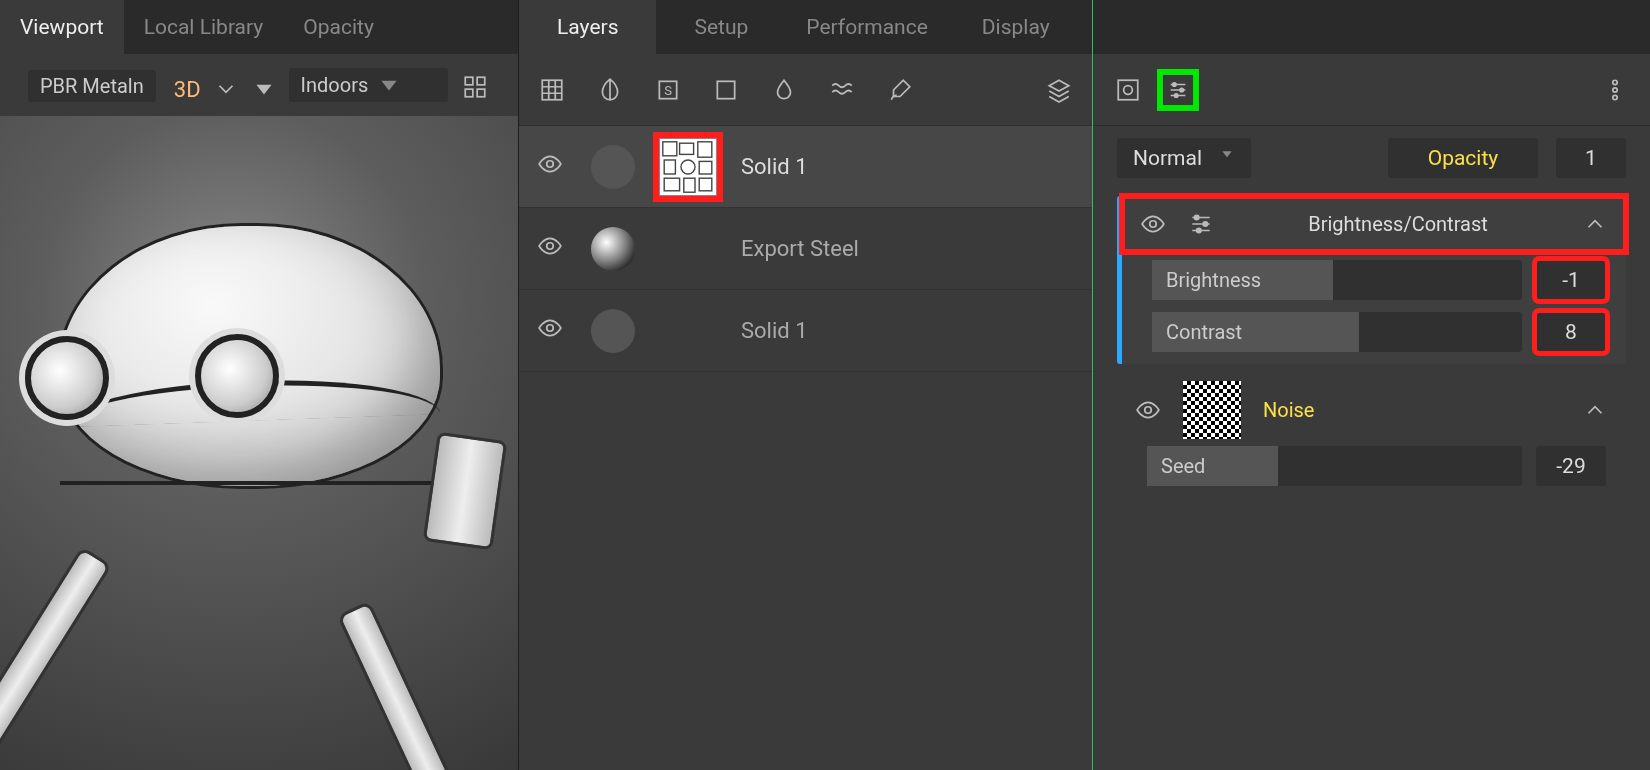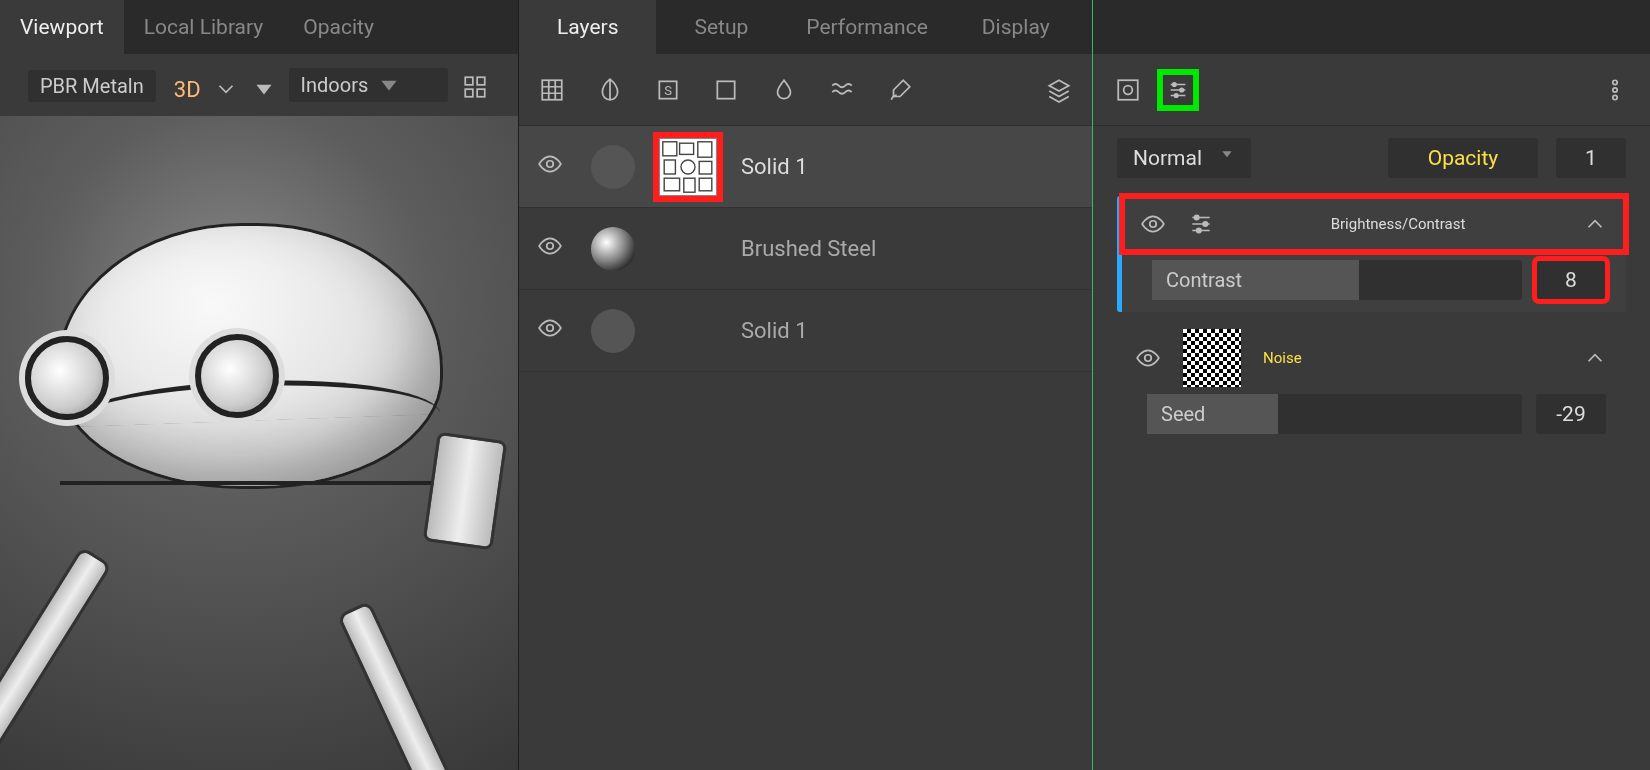--- a/index.html
+++ b/index.html
@@ -62,21 +62,21 @@
   .col-props { display:flex; flex-direction:column; background:#3a3a3a; }
   .props-toolbar { height:72px; display:flex; align-items:center; padding:0 20px; gap:20px; border-bottom:1px solid #2d2d2d; }
   .props-toolbar .spacer { flex:1; }
   .props-body { flex:1; padding: 12px 24px 0 24px; display:flex; flex-direction:column; gap:18px; overflow:hidden; }
   .prop-row { display:flex; align-items:center; gap:18px; }
   .select { flex:1; display:flex; align-items:flex-start; justify-content:space-between; background:#303030; padding:8px 16px; border-radius:3px; font-size:21px; color:#ddd; cursor:pointer; }
   .value-box { width:70px; background:#303030; padding:8px 0; text-align:center; border-radius:3px; font-size:21px; color:#ddd; }
 
   .section { background:#3f3f3f; border-radius:3px; padding: 0 0 8px 0; }
   .section.active { border-left: 5px solid #2aa9ff; }
-  .sec-head { display:flex; align-items:center; height:56px; padding:0 18px; gap:22px; font-size:15px; color:#ddd; cursor:pointer; }
+  .sec-head { display:flex; align-items:center; height:56px; padding:0 18px; gap:22px; font-size:20px; color:#ddd; cursor:pointer; }
   .sec-head .title { flex:1; text-align:center; }
   .sec-head .chev-up { color:#aaa; }
   .sec-body { padding: 8px 0 4px 0; display:flex; flex-direction:column; gap:12px; }
   .slider-row { display:flex; align-items:center; gap:14px; padding: 0 20px 0 30px; }
   .slider-track { flex:1; height:40px; background:#303030; border-radius:3px; position:relative; display:flex; align-items:center; padding:0 14px; font-size:20px; color:#ccc; }
   .slider-track .fill { position:absolute; left:0; top:0; bottom:0; background:#555; }
   .slider-track span { position:relative; z-index:1; }
   .slider-val { width:70px; text-align:center; font-size:21px; color:#ddd; background:#303030; height:40px; display:flex; align-items:center; justify-content:center; border-radius:3px; }
 
   .noise-thumb { width:58px; height:58px; background: repeating-conic-gradient(#000 0% 25%, #fff 0% 50%) 0 0/8px 8px; filter: blur(.3px) contrast(1.1); }
@@ -215,21 +215,21 @@
         </div>
         <span>Solid 1</span>
       </div>
       <div class="layer-row">
         <div class="eye"><svg class="ic" viewBox="0 0 24 24">
               <path d="M2 12s4-7 10-7 10 7 10 7-4 7-10 7S2 12 2 12z"></path>
               <circle cx="12" cy="12" r="3"></circle>
             </svg></div>
         <div class="swatch steel"></div>
         <div style="width:58px"></div>
-        <span>Brushed Steel</span>
+        <span>Export Steel</span>
       </div>
       <div class="layer-row">
         <div class="eye"><svg class="ic" viewBox="0 0 24 24">
               <path d="M2 12s4-7 10-7 10 7 10 7-4 7-10 7S2 12 2 12z"></path>
               <circle cx="12" cy="12" r="3"></circle>
             </svg></div>
         <div class="swatch solid"></div>
         <div style="width:58px"></div>
         <span>Solid 1</span>
       </div>
@@ -291,20 +291,27 @@
               <circle cx="8" cy="6" r="2" fill="#bbb"></circle>
               <circle cx="16" cy="12" r="2" fill="#bbb"></circle>
               <circle cx="10" cy="18" r="2" fill="#bbb"></circle>
             </svg>
           <span class="title">Brightness/Contrast</span>
           <svg class="ic chev-up" viewBox="0 0 24 24">
               <path d="M6 15l6-6 6 6"></path>
             </svg>
         </div>
         <div class="sec-body">
+          <div class="slider-row">
+            <div class="slider-track">
+              <div class="fill" style="width:49%"></div>
+              <span>Brightness</span>
+            </div>
+            <div class="slider-val hl-red" style="outline-offset:-1px; outline-width:5px">-1</div>
+          </div>
           <div class="slider-row">
             <div class="slider-track">
               <div class="fill" style="width:56%"></div>
               <span>Contrast</span>
             </div>
             <div class="slider-val hl-red" style="outline-offset:-1px; outline-width:5px">8</div>
           </div>
         </div>
       </div>
 

